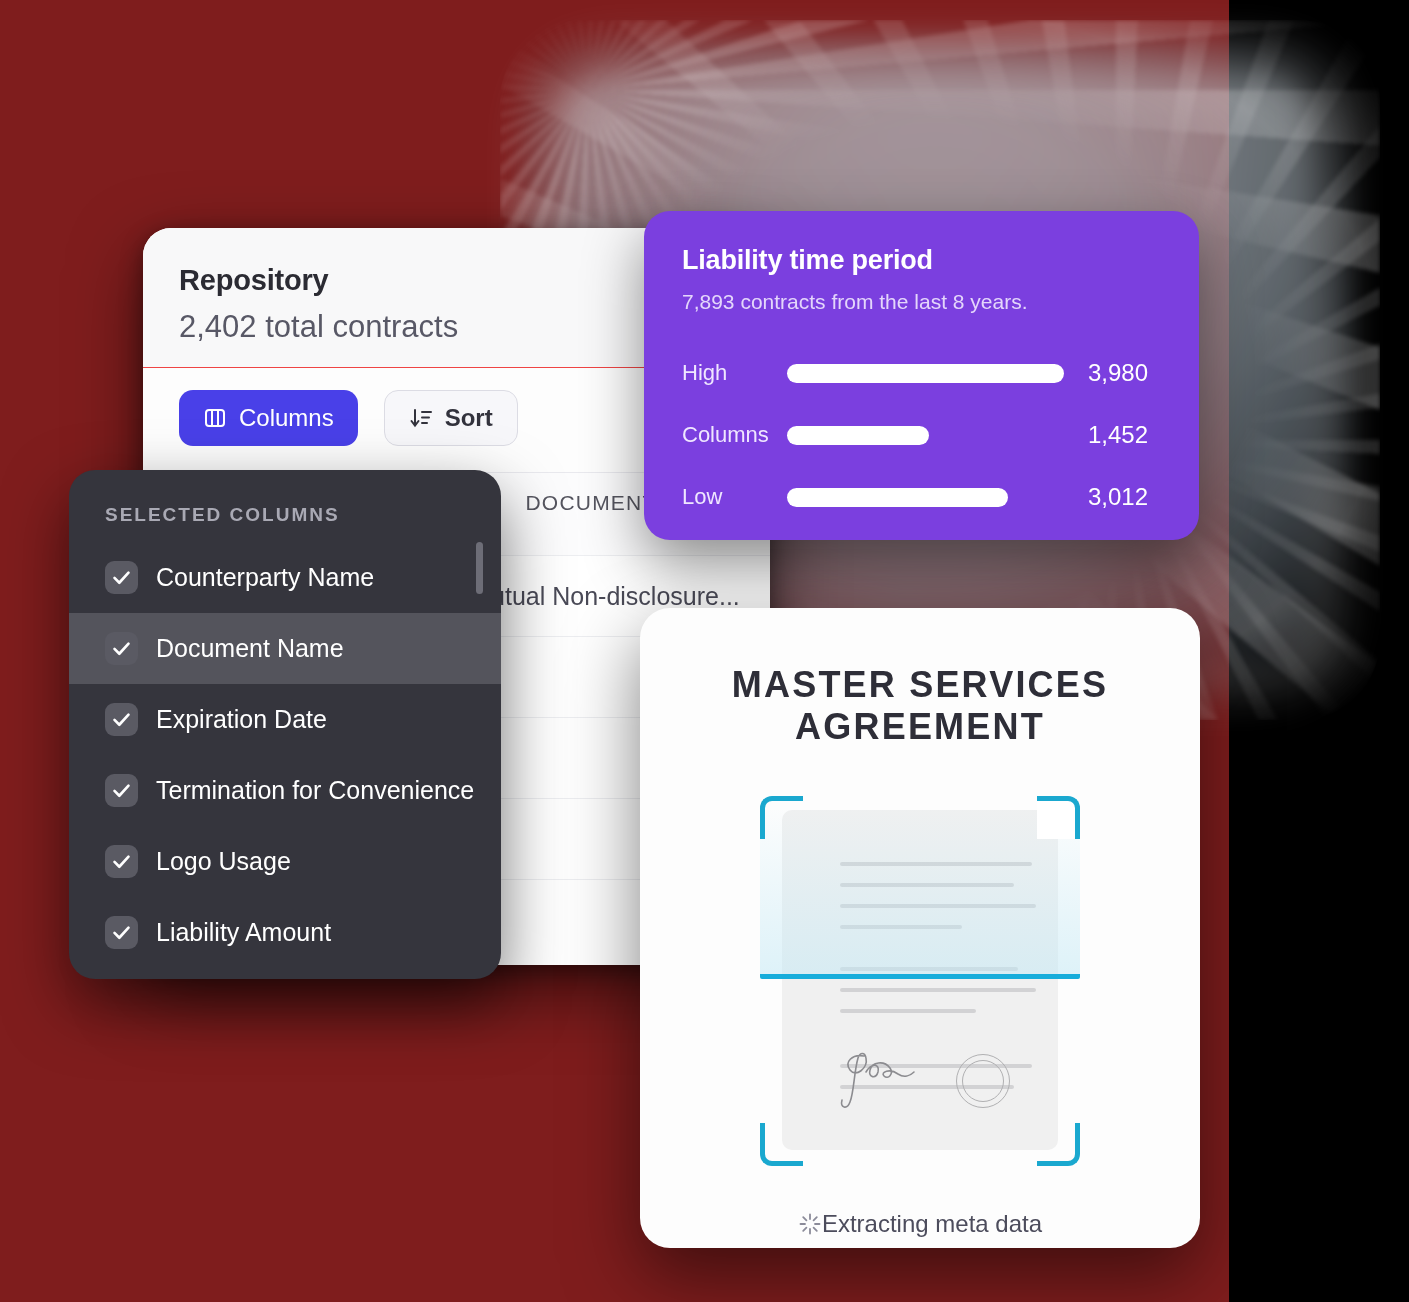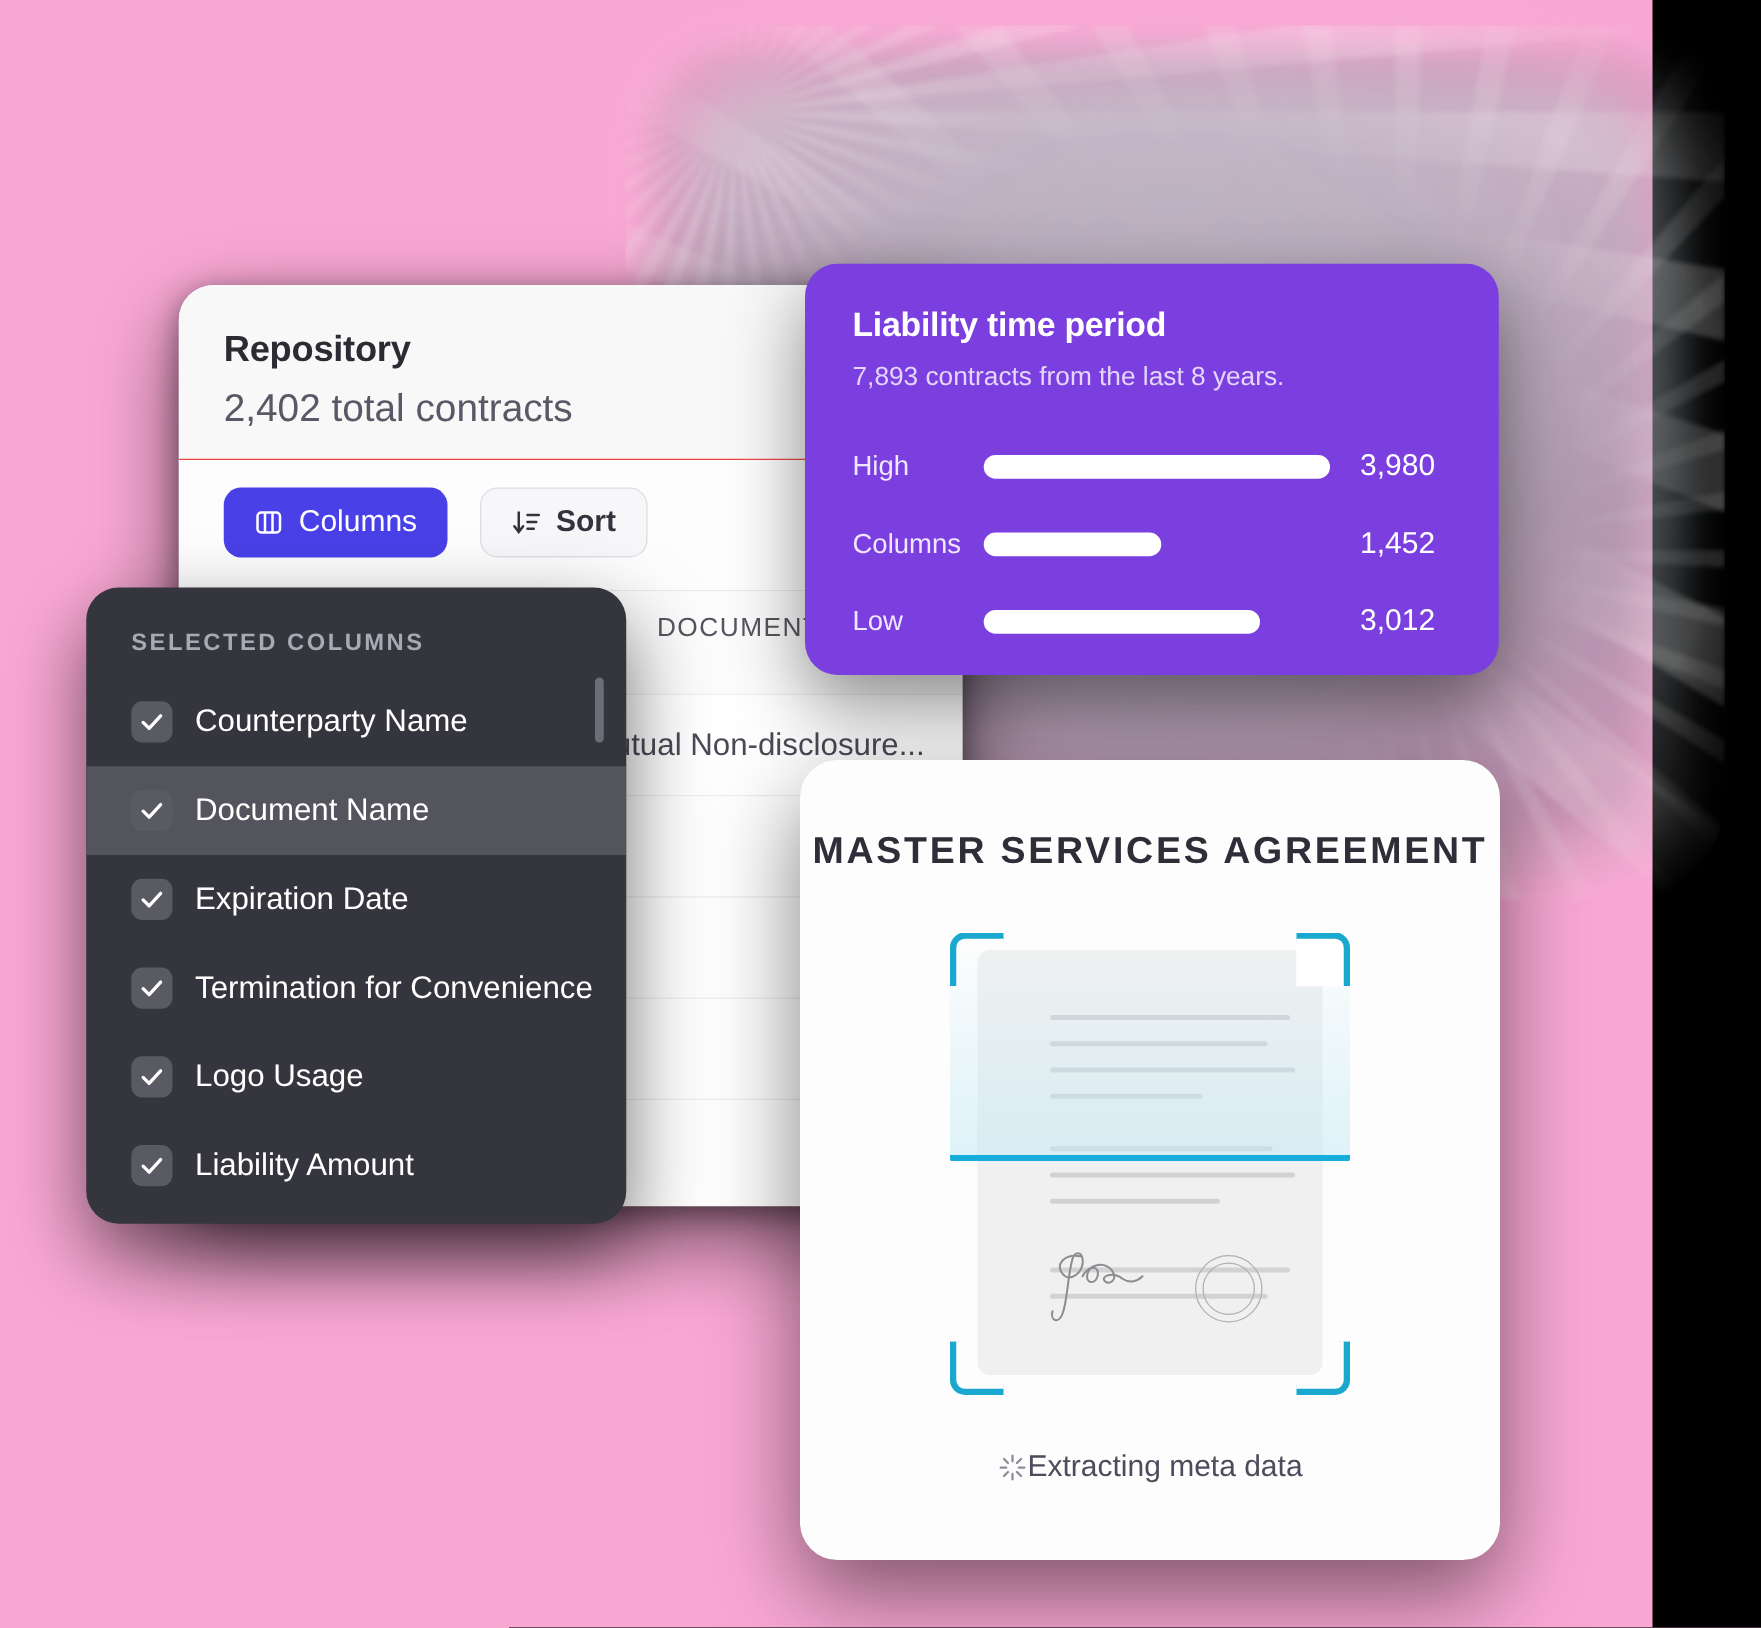--- a/index.html
+++ b/index.html
@@ -9,23 +9,23 @@
   }
   body {
     width: 1409px;
     height: 1302px;
     font-family: "Liberation Sans", sans-serif;
     -webkit-font-smoothing: antialiased;
     overflow: hidden;
   }
   #stage {
     position: relative;
-    width: 1322px;
+    width: 1229px;
     height: 1302px;
-    background: #f9a8d4;
+    background: #7f1d1d;
   }
 
   
   .glow-card {
     position: absolute;
     left: 520px;
     top: 40px;
     width: 830px;
     height: 660px;
     border-radius: 70px;
@@ -296,21 +296,21 @@
     top: 608px;
     width: 560px;
     height: 640px;
     border-radius: 30px;
     background: #fdfdfd;
     box-shadow: 0 28px 72px rgba(0,0,0,0.50);
     z-index: 50;
   }
   .doc-title {
     text-align: center;
-    font-size: 30px;
+    font-size: 36px;
     font-weight: bold;
     letter-spacing: 2.2px;
     color: #2e2e38;
     margin: 56px 0 0 0;
   }
   .scan-area {
     position: relative;
     width: 320px;
     height: 370px;
     margin: 48px auto 0 auto;

